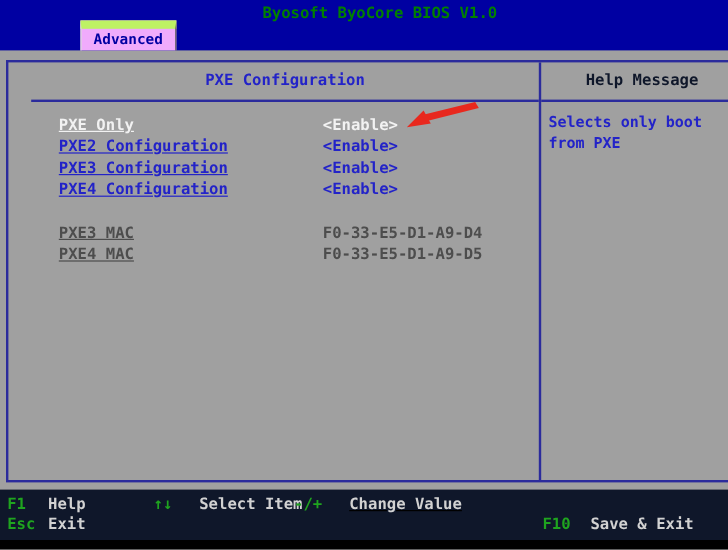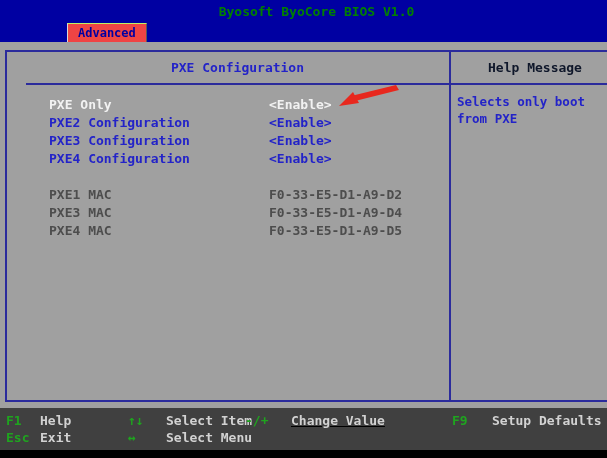--- a/index.html
+++ b/index.html
@@ -10,49 +10,49 @@
     font-weight:bold;-webkit-font-smoothing:none;
   }
   
   .topbar{position:absolute;left:0;top:0;width:607px;height:42px;background:#0000a2;}
   .bios-title{
     position:absolute;left:0;top:4px;width:100%;text-align:center;
     color:#008000;font-size:13px;letter-spacing:0px;padding-left:13px;
   }
   .tab{
     position:absolute;left:67px;bottom:0;height:18px;line-height:18px;
-    padding:0 10px;background:#ef4444;color:#0000a2;font-size:12px;
-    border-left:1px solid #d8d8d8;border-top:1px solid #bef264;border-right:1px solid #5a5a5a;
+    padding:0 10px;background:#f0abfc;color:#0000a2;font-size:12px;
+    border-left:1px solid #d8d8d8;border-top:7px solid #bef264;border-right:1px solid #5a5a5a;
   }
   
   .panel{
     position:absolute;left:5px;top:50px;width:593px;height:348px;
     border:2px solid #2b2b9c;display:flex;padding-left:19px;
   }
   .panel-left{width:423px;border-right:2px solid #2b2b9c;position:relative;}
   .panel-right{flex:1;position:relative;}
   .panel-title{
     height:31px;line-height:31px;text-align:center;
     border-bottom:2px solid #2b2b9c;font-size:13px;color:#2323c8;
   }
   .help-title{color:#0f172a;}
   .items{padding:11px 0 0 23px;}
   .row{height:18px;line-height:18px;font-size:13px;color:#2323c8;white-space:nowrap;}
-  .row .lbl{display:inline-block;width:220px;}
+  .row .lbl{display:inline-block;width:220px;text-decoration:underline;}
   .row.selected{color:#f2f2f2;}
   .row.mac{color:#4d4d4d;}
   .gap{height:18px;}
   .help-text{
     padding:8px 4px 0 6px;font-size:12.5px;line-height:17px;color:#2323c8;
     white-space:pre-line;
   }
   
   .arrow{position:absolute;left:338px;top:85px;width:62px;height:24px;}
   
-  .footer{position:absolute;left:0;top:408px;width:607px;height:42px;background:#404040;}
+  .footer{position:absolute;left:0;top:408px;width:607px;height:42px;background:#0f172a;}
   .hint-row{position:absolute;left:0;width:607px;height:15px;line-height:15px;font-size:13px;white-space:nowrap;}
   .hint-row.r1{top:5px;}
   .hint-row.r2{top:22px;}
   .hint{position:absolute;top:0;}
   .hint .key{display:inline-block;color:#1fa41f;}
   .hint .hlbl{color:#d2d2d2;}
   .c1{left:6px;}  .c1 .key{width:34px;}
   .c2{left:128px;}.c2 .key{width:38px;}
   .c3{left:245px;text-decoration:underline;}.c3 .key{width:46px;}
   .c4{left:452px;}.c4 .key{width:40px;}
@@ -79,23 +79,20 @@
           <span class="lbl">PXE2 Configuration</span><span class="val">&lt;Enable&gt;</span>
         </div>
         <div class="row">
           <span class="lbl">PXE3 Configuration</span><span class="val">&lt;Enable&gt;</span>
         </div>
         <div class="row">
           <span class="lbl">PXE4 Configuration</span><span class="val">&lt;Enable&gt;</span>
         </div>
         <div class="gap"></div>
         <div class="row mac">
-          <span class="lbl">PXE1 MAC</span><span class="val">F0-33-E5-D1-A9-D2</span>
-        </div>
-        <div class="row mac">
           <span class="lbl">PXE3 MAC</span><span class="val">F0-33-E5-D1-A9-D4</span>
         </div>
         <div class="row mac">
           <span class="lbl">PXE4 MAC</span><span class="val">F0-33-E5-D1-A9-D5</span>
         </div>
       </div>
     </div>
     <div class="panel-right">
       <div class="panel-title help-title">Help Message</div>
       <div class="help-text">Selects only boot
@@ -112,28 +109,25 @@
     <div class="hint-row r1">
       <div class="hint c1">
         <span class="key">F1</span><span class="hlbl">Help</span>
       </div>
       <div class="hint c2">
         <span class="key">↑↓</span><span class="hlbl">Select Item</span>
       </div>
       <div class="hint c3">
         <span class="key">-/+</span><span class="hlbl">Change Value</span>
       </div>
-      <div class="hint c4">
-        <span class="key">F9</span><span class="hlbl">Setup Defaults</span>
-      </div>
     </div>
     <div class="hint-row r2">
       <div class="hint c1">
         <span class="key">Esc</span><span class="hlbl">Exit</span>
       </div>
-      <div class="hint c2">
-        <span class="key">↔</span><span class="hlbl">Select Menu</span>
+      <div class="hint c4">
+        <span class="key">F10</span><span class="hlbl">Save &amp; Exit</span>
       </div>
     </div>
   </div>
 
   <div class="bottom-strip"></div>
 </div>
 
 </body></html>

